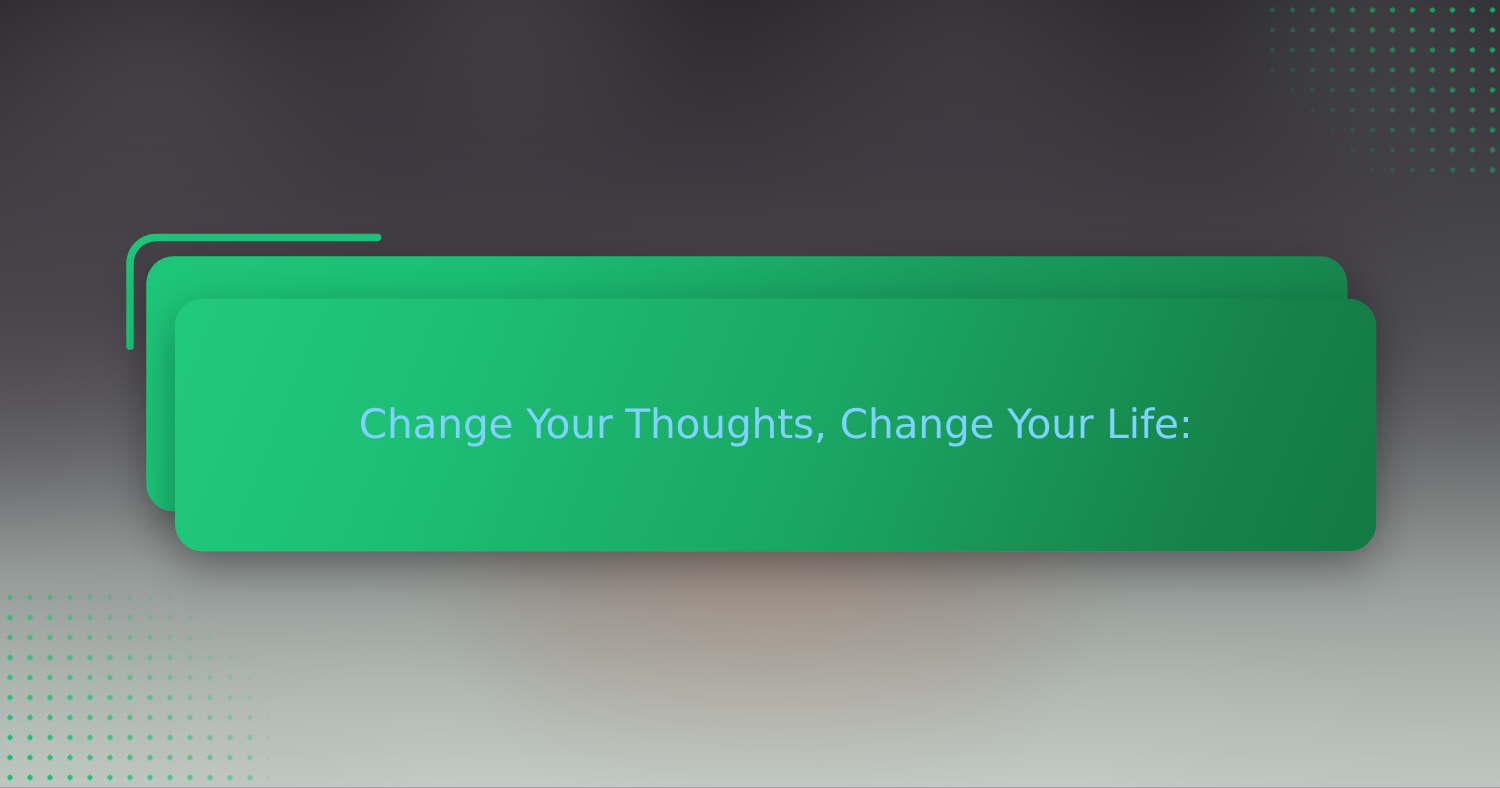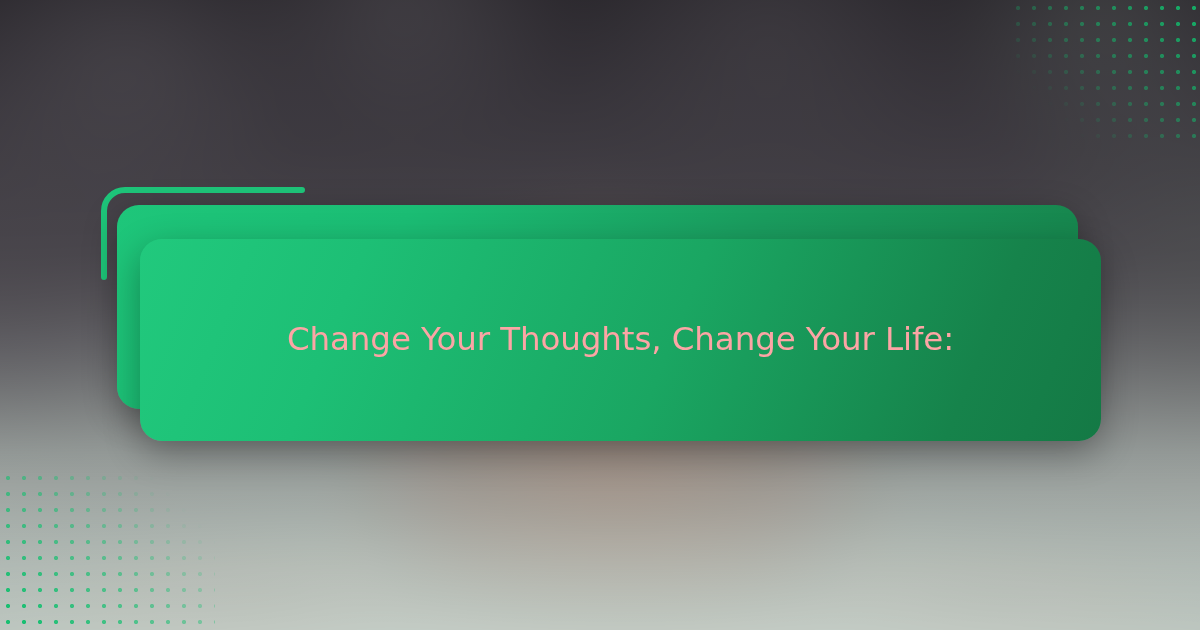--- a/index.html
+++ b/index.html
@@ -96,21 +96,21 @@
     position:absolute;
     left:140px; top:239px;
     width:961px; height:202px;
     display:flex; flex-direction:column;
     align-items:center; justify-content:center;
     gap:11px;
     padding:0 26px;
     z-index:5;
   }
   .headline .line {
-    color:#fca5a5;
+    color:#7dd3fc;
     font-family:"DejaVu Sans", sans-serif;
     font-size:32.5px;
     font-weight:400;
     line-height:1.14;
     letter-spacing:-0.1px;
     text-align:center;
     white-space:nowrap;
   }
 </style>
 </head>

